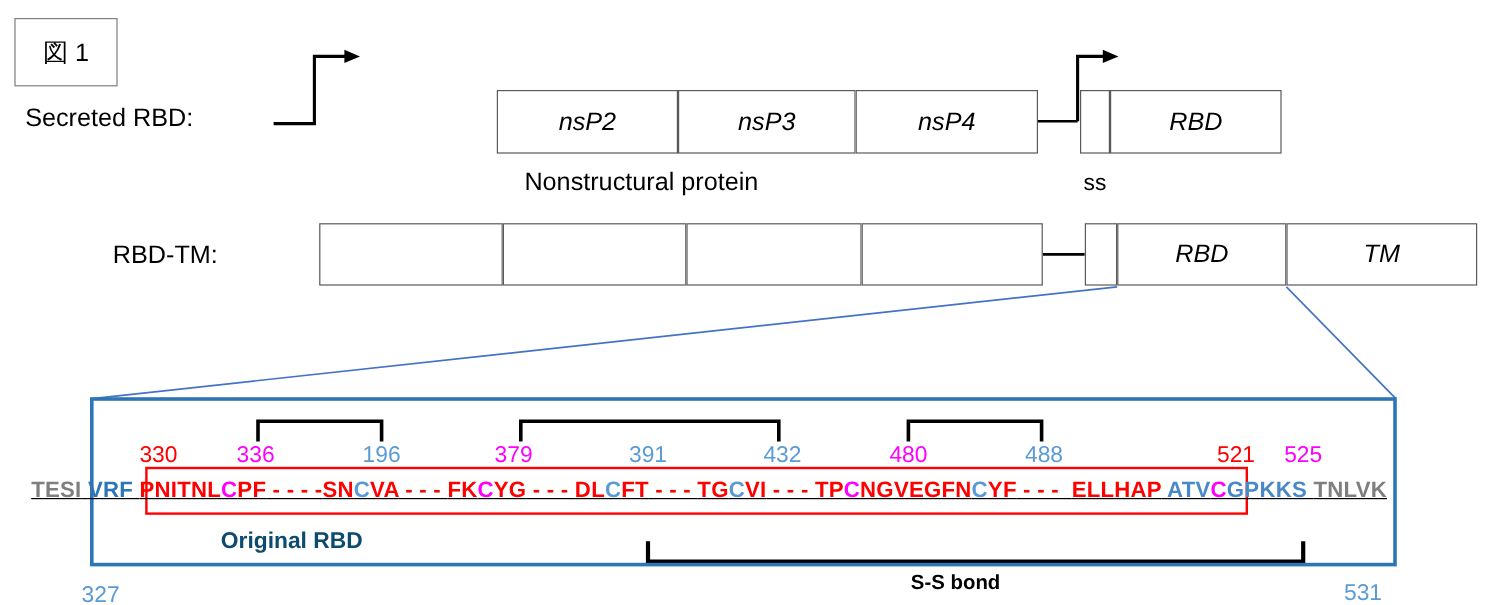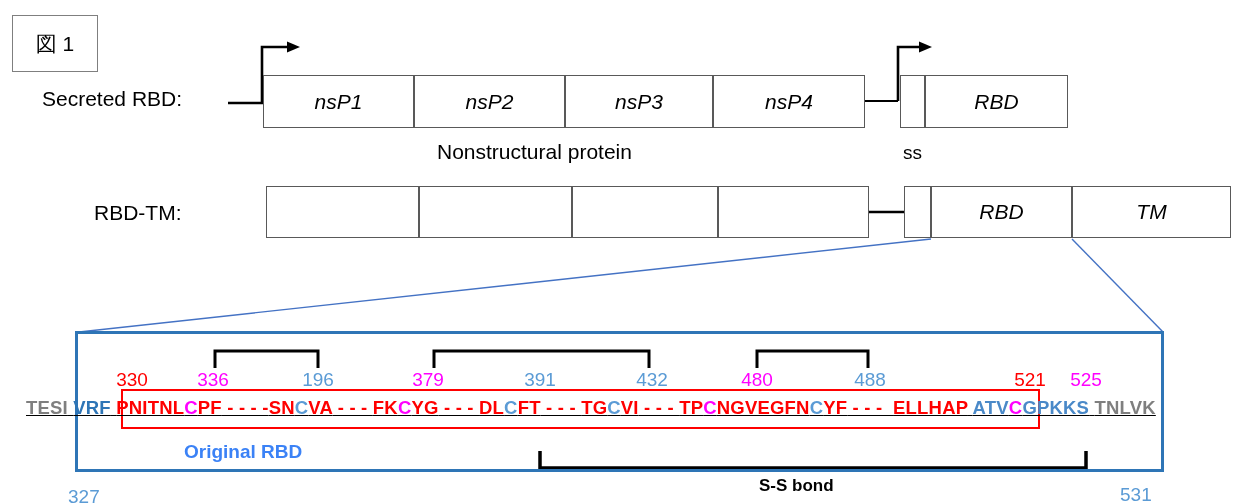--- a/index.html
+++ b/index.html
@@ -19,21 +19,21 @@
   .blue-frame { position:absolute; left:75px; top:331px; width:1089px; height:141px;
                 border:3px solid #2E75B6; box-sizing:border-box; background:transparent; }
   .red-frame  { position:absolute; left:121px; top:389px; width:919px; height:40px;
                 border:2px solid #FF0000; box-sizing:border-box; }
 
   .num { position:absolute; top:369px; font-size:19px; transform:translateX(-50%); white-space:nowrap; }
 
   .seq { position:absolute; left:26px; top:397px; font-size:18.5px; font-weight:bold;
          white-space:pre; letter-spacing:0.2px;text-decoration:underline; }
 
-  .cap-red   { color:#3b82f6; font-weight:bold; }
+  .cap-red   { color:#0c4a6e; font-weight:bold; }
   .cap-blue  { color:#4472C4; font-weight:bold; }
   .cap-lblue { color:#5B9BD5;margin-top:12px; }
   .cap-black { color:#000000; font-weight:bold; }
 </style>
 </head>
 <body>
 
 <div class="canvas">
 
   <svg class="overlay" viewBox="0 0 1249 504">
@@ -55,25 +55,22 @@
     <polyline points="434,368 434,351 649,351 649,368" fill="none" stroke="#000" stroke-width="3"></polyline>
     <polyline points="757,368 757,351 868,351 868,368" fill="none" stroke="#000" stroke-width="3"></polyline>
 
     <polyline points="540,451 540,468 1086,468 1086,451" fill="none" stroke="#000" stroke-width="3.5"></polyline>
   </svg>
 
   <div class="fig-box">
     <span>図 1</span>
   </div>
 
-  <div class="lbl" style="left:42px; top:87px; font-size:21px;">Secreted RBD:</div>
+  <div class="lbl" style="left:21px; top:87px; font-size:21px;">Secreted RBD:</div>
 
-  <div class="gene-box" style="left:263px; top:75px; width:151px; height:53px;">
-      <span>nsP1</span>
-    </div>
   <div class="gene-box" style="left:414px; top:75px; width:151px; height:53px;">
       <span>nsP2</span>
     </div>
   <div class="gene-box" style="left:565px; top:75px; width:148px; height:53px;">
       <span>nsP3</span>
     </div>
   <div class="gene-box" style="left:713px; top:75px; width:152px; height:53px;">
       <span>nsP4</span>
     </div>
   <div class="gene-box" style="left:900px; top:75px; width:25px; height:53px;"></div>

